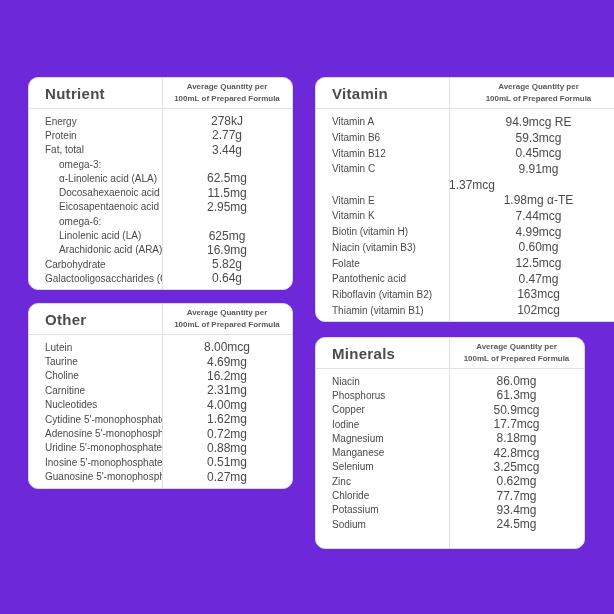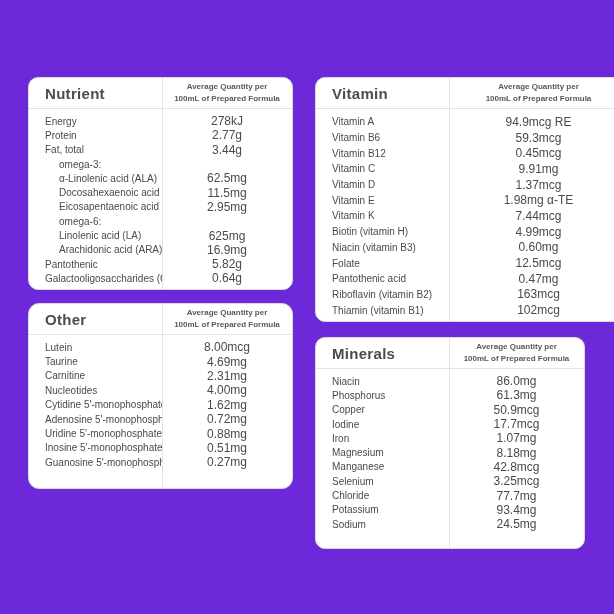--- a/index.html
+++ b/index.html
@@ -16,21 +16,21 @@
   }
   .panel {
     position:absolute;
     background:#ffffff;
     border:1px solid #dadada;
     border-radius:10px;
     overflow:hidden;
   }
   #panel-nutrient { left:28px;  top:77px;  width:265px; height:213px; --rh:14.3px; }
   #panel-vitamin  { left:315px; top:77px;  width:314px; height:245px; --rh:15.7px; }
-  #panel-other    { left:28px;  top:303px; width:265px; height:186px;border-radius:11px; --rh:14.4px; }
+  #panel-other    { left:28px;  top:303px; width:265px; height:186px; --rh:14.4px; }
   #panel-minerals { left:315px; top:337px; width:270px; height:212px; --rh:14.3px; }
 
   .divider-v {
     position:absolute;
     left:133px; top:0; bottom:0;
     width:1px;
     background:#e2e2e2;
   }
   .panel-header {
     position:relative;
@@ -133,21 +133,21 @@
         </div>
         <div class="row">
           <div class="row-label indented">Linolenic acid (LA)</div>
           <div class="row-value">625mg</div>
         </div>
         <div class="row">
           <div class="row-label indented">Arachidonic acid (ARA)</div>
           <div class="row-value">16.9mg</div>
         </div>
         <div class="row">
-          <div class="row-label">Pantothenic</div>
+          <div class="row-label">Carbohydrate</div>
           <div class="row-value">5.82g</div>
         </div>
         <div class="row">
           <div class="row-label">Galactooligosaccharides (GOS)</div>
           <div class="row-value">0.64g</div>
         </div>
       </div>
   </section>
 
   <section class="panel" id="panel-vitamin">
@@ -170,21 +170,20 @@
         </div>
         <div class="row">
           <div class="row-label">Vitamin B12</div>
           <div class="row-value">0.45mcg</div>
         </div>
         <div class="row">
           <div class="row-label">Vitamin C</div>
           <div class="row-value">9.91mg</div>
         </div>
         <div class="row">
-          <div class="row-label">Vitamin D</div>
           <div class="row-value">1.37mcg</div>
         </div>
         <div class="row">
           <div class="row-label">Vitamin E</div>
           <div class="row-value">1.98mg α-TE</div>
         </div>
         <div class="row">
           <div class="row-label">Vitamin K</div>
           <div class="row-value">7.44mcg</div>
         </div>
@@ -227,20 +226,24 @@
     <div class="panel-body">
         <div class="row">
           <div class="row-label">Lutein</div>
           <div class="row-value">8.00mcg</div>
         </div>
         <div class="row">
           <div class="row-label">Taurine</div>
           <div class="row-value">4.69mg</div>
         </div>
         <div class="row">
+          <div class="row-label">Choline</div>
+          <div class="row-value">16.2mg</div>
+        </div>
+        <div class="row">
           <div class="row-label">Carnitine</div>
           <div class="row-value">2.31mg</div>
         </div>
         <div class="row">
           <div class="row-label">Nucleotides</div>
           <div class="row-value">4.00mg</div>
         </div>
         <div class="row">
           <div class="row-label">Cytidine 5'-monophosphate</div>
           <div class="row-value">1.62mg</div>
@@ -284,36 +287,36 @@
         </div>
         <div class="row">
           <div class="row-label">Copper</div>
           <div class="row-value">50.9mcg</div>
         </div>
         <div class="row">
           <div class="row-label">Iodine</div>
           <div class="row-value">17.7mcg</div>
         </div>
         <div class="row">
-          <div class="row-label">Iron</div>
-          <div class="row-value">1.07mg</div>
-        </div>
-        <div class="row">
           <div class="row-label">Magnesium</div>
           <div class="row-value">8.18mg</div>
         </div>
         <div class="row">
           <div class="row-label">Manganese</div>
           <div class="row-value">42.8mcg</div>
         </div>
         <div class="row">
           <div class="row-label">Selenium</div>
           <div class="row-value">3.25mcg</div>
         </div>
         <div class="row">
+          <div class="row-label">Zinc</div>
+          <div class="row-value">0.62mg</div>
+        </div>
+        <div class="row">
           <div class="row-label">Chloride</div>
           <div class="row-value">77.7mg</div>
         </div>
         <div class="row">
           <div class="row-label">Potassium</div>
           <div class="row-value">93.4mg</div>
         </div>
         <div class="row">
           <div class="row-label">Sodium</div>
           <div class="row-value">24.5mg</div>

